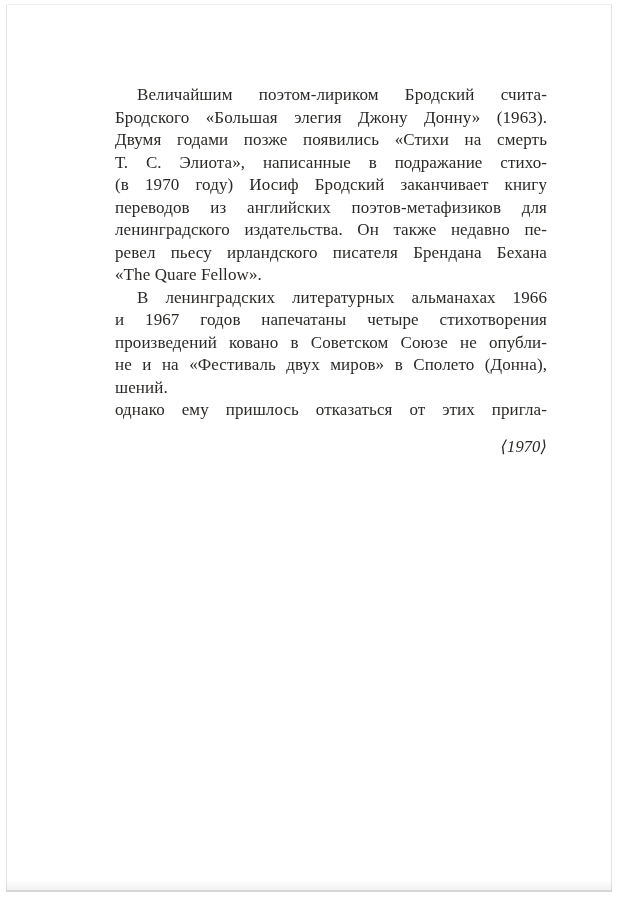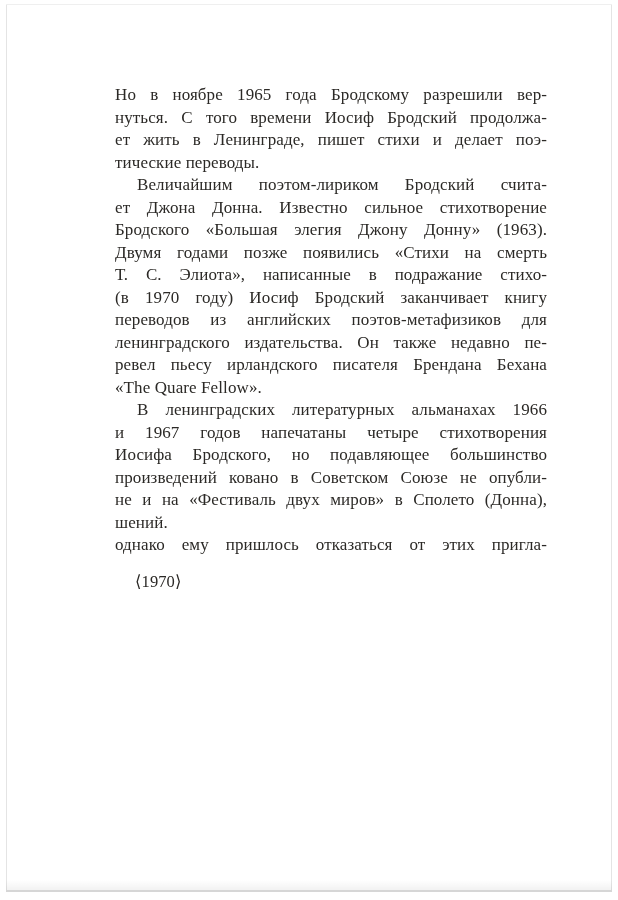--- a/index.html
+++ b/index.html
@@ -41,59 +41,52 @@
   .paragraph { margin: 0; }
   .line {
     text-align: justify;
     text-align-last: justify;
     white-space: normal;
   }
   .line.last { text-align-last: left; }
   .line.first-indent { padding-left: 22px; }
   .signature {
     margin-top: 14px;
+    font-style: italic;
     font-size: 16.5px;
-    text-align: left;
+    text-align: right;
     margin-left: 20px;
   }
 </style>
 </head>
 <body>
 
 <div class="page">
   <div class="edge edge-left"></div>
   <div class="edge edge-right"></div>
   <div class="edge edge-top"></div>
   <div class="edge-bottom-shadow"></div>
   <div class="edge edge-bottom"></div>
 
   <div class="text-block">
     <div id="paragraphs">
         <div class="paragraph">
-          <div class="line">Но в ноябре 1965 года Бродскому разрешили вер-</div>
-          <div class="line">нуться. С того времени Иосиф Бродский продолжа-</div>
-          <div class="line">ет жить в Ленинграде, пишет стихи и делает поэ-</div>
-          <div class="line last">тические переводы.</div>
-        </div>
-        <div class="paragraph">
           <div class="line first-indent">Величайшим поэтом-лириком Бродский счита-</div>
-          <div class="line">ет Джона Донна. Известно сильное стихотворение</div>
           <div class="line">Бродского «Большая элегия Джону Донну» (1963).</div>
           <div class="line">Двумя годами позже появились «Стихи на смерть</div>
           <div class="line">Т. С. Элиота», написанные в подражание стихо-</div>
           <div class="line">(в 1970 году) Иосиф Бродский заканчивает книгу</div>
           <div class="line">переводов из английских поэтов-метафизиков для</div>
           <div class="line">ленинградского издательства. Он также недавно пе-</div>
           <div class="line">ревел пьесу ирландского писателя Брендана Бехана</div>
           <div class="line last">«The Quare Fellow».</div>
         </div>
         <div class="paragraph">
           <div class="line first-indent">В ленинградских литературных альманахах 1966</div>
           <div class="line">и 1967 годов напечатаны четыре стихотворения</div>
-          <div class="line">Иосифа Бродского, но подавляющее большинство</div>
           <div class="line">произведений ковано в Советском Союзе не опубли-</div>
           <div class="line">не и на «Фестиваль двух миров» в Сполето (Донна),</div>
           <div class="line last">шений.</div>
           <div class="line">однако ему пришлось отказаться от этих пригла-</div>
         </div>
       </div>
     <div class="signature">⟨1970⟩</div>
   </div>
 </div>
 

